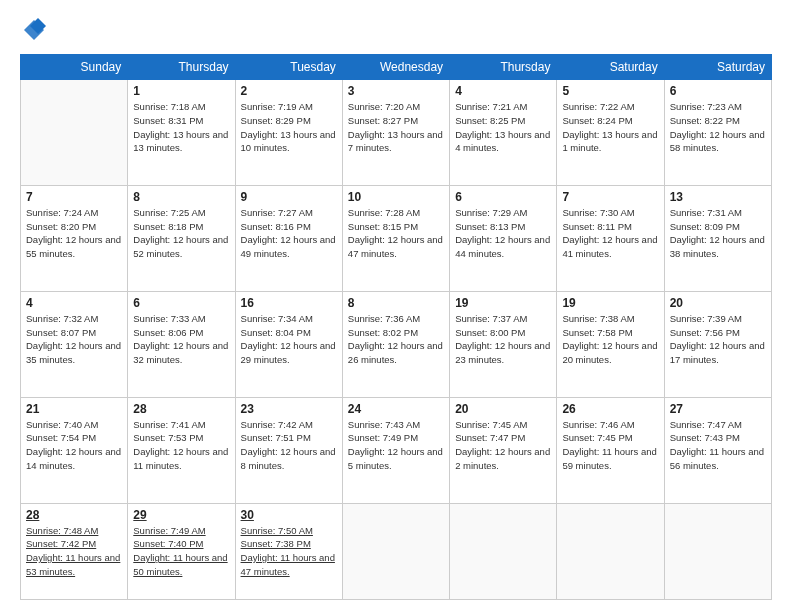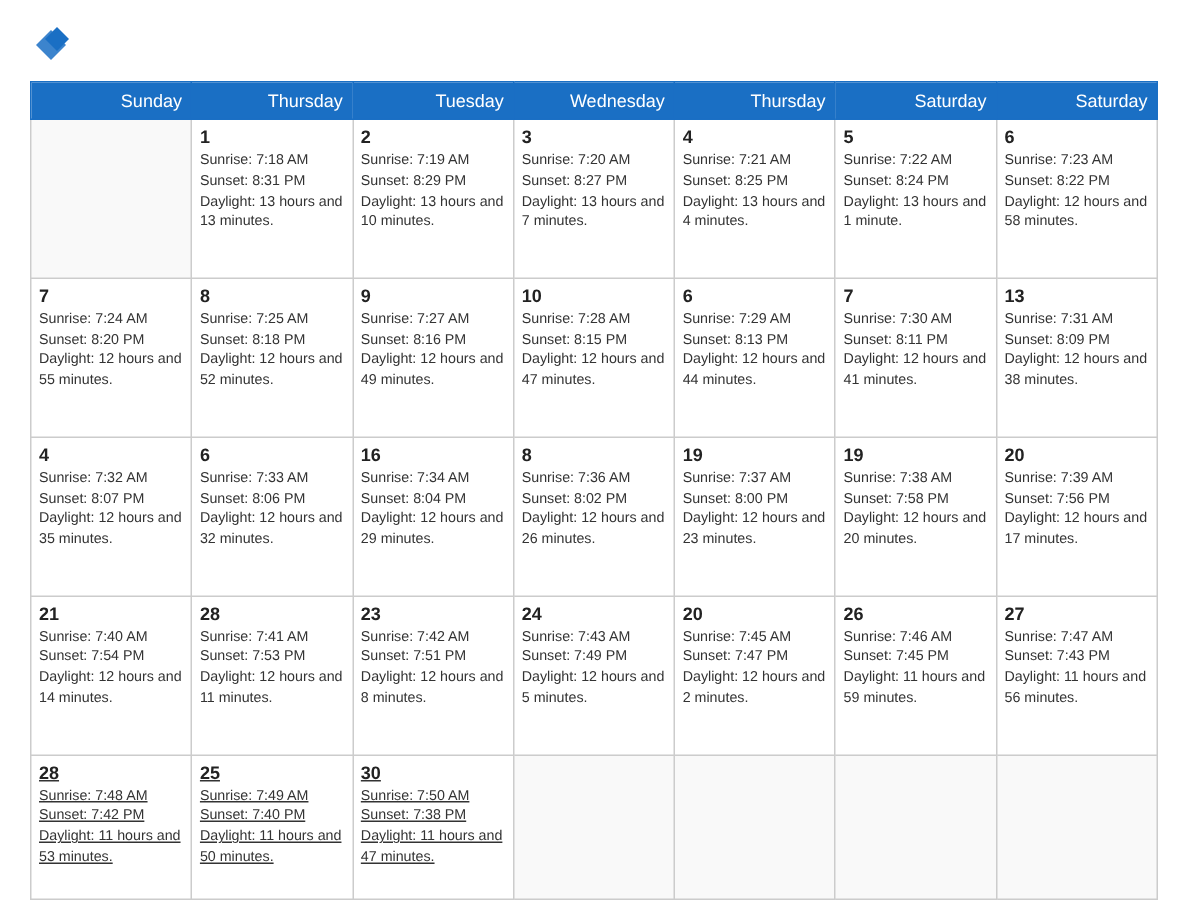--- a/index.html
+++ b/index.html
@@ -246,21 +246,21 @@
             <div class="day-number">27</div>
             <div class="sun-info">Sunrise: 7:47 AM<br>Sunset: 7:43 PM<br>Daylight: 11 hours and 56 minutes.</div>
           </td>
         </tr>
         <tr>
           <td>
             <div class="day-number">28</div>
             <div class="sun-info">Sunrise: 7:48 AM<br>Sunset: 7:42 PM<br>Daylight: 11 hours and 53 minutes.</div>
           </td>
           <td>
-            <div class="day-number">25</div>
+            <div class="day-number">29</div>
             <div class="sun-info">Sunrise: 7:49 AM<br>Sunset: 7:40 PM<br>Daylight: 11 hours and 50 minutes.</div>
           </td>
           <td>
             <div class="day-number">30</div>
             <div class="sun-info">Sunrise: 7:50 AM<br>Sunset: 7:38 PM<br>Daylight: 11 hours and 47 minutes.</div>
           </td>
           <td class="empty-cell"></td>
           <td class="empty-cell"></td>
           <td class="empty-cell"></td>
           <td class="empty-cell"></td>

